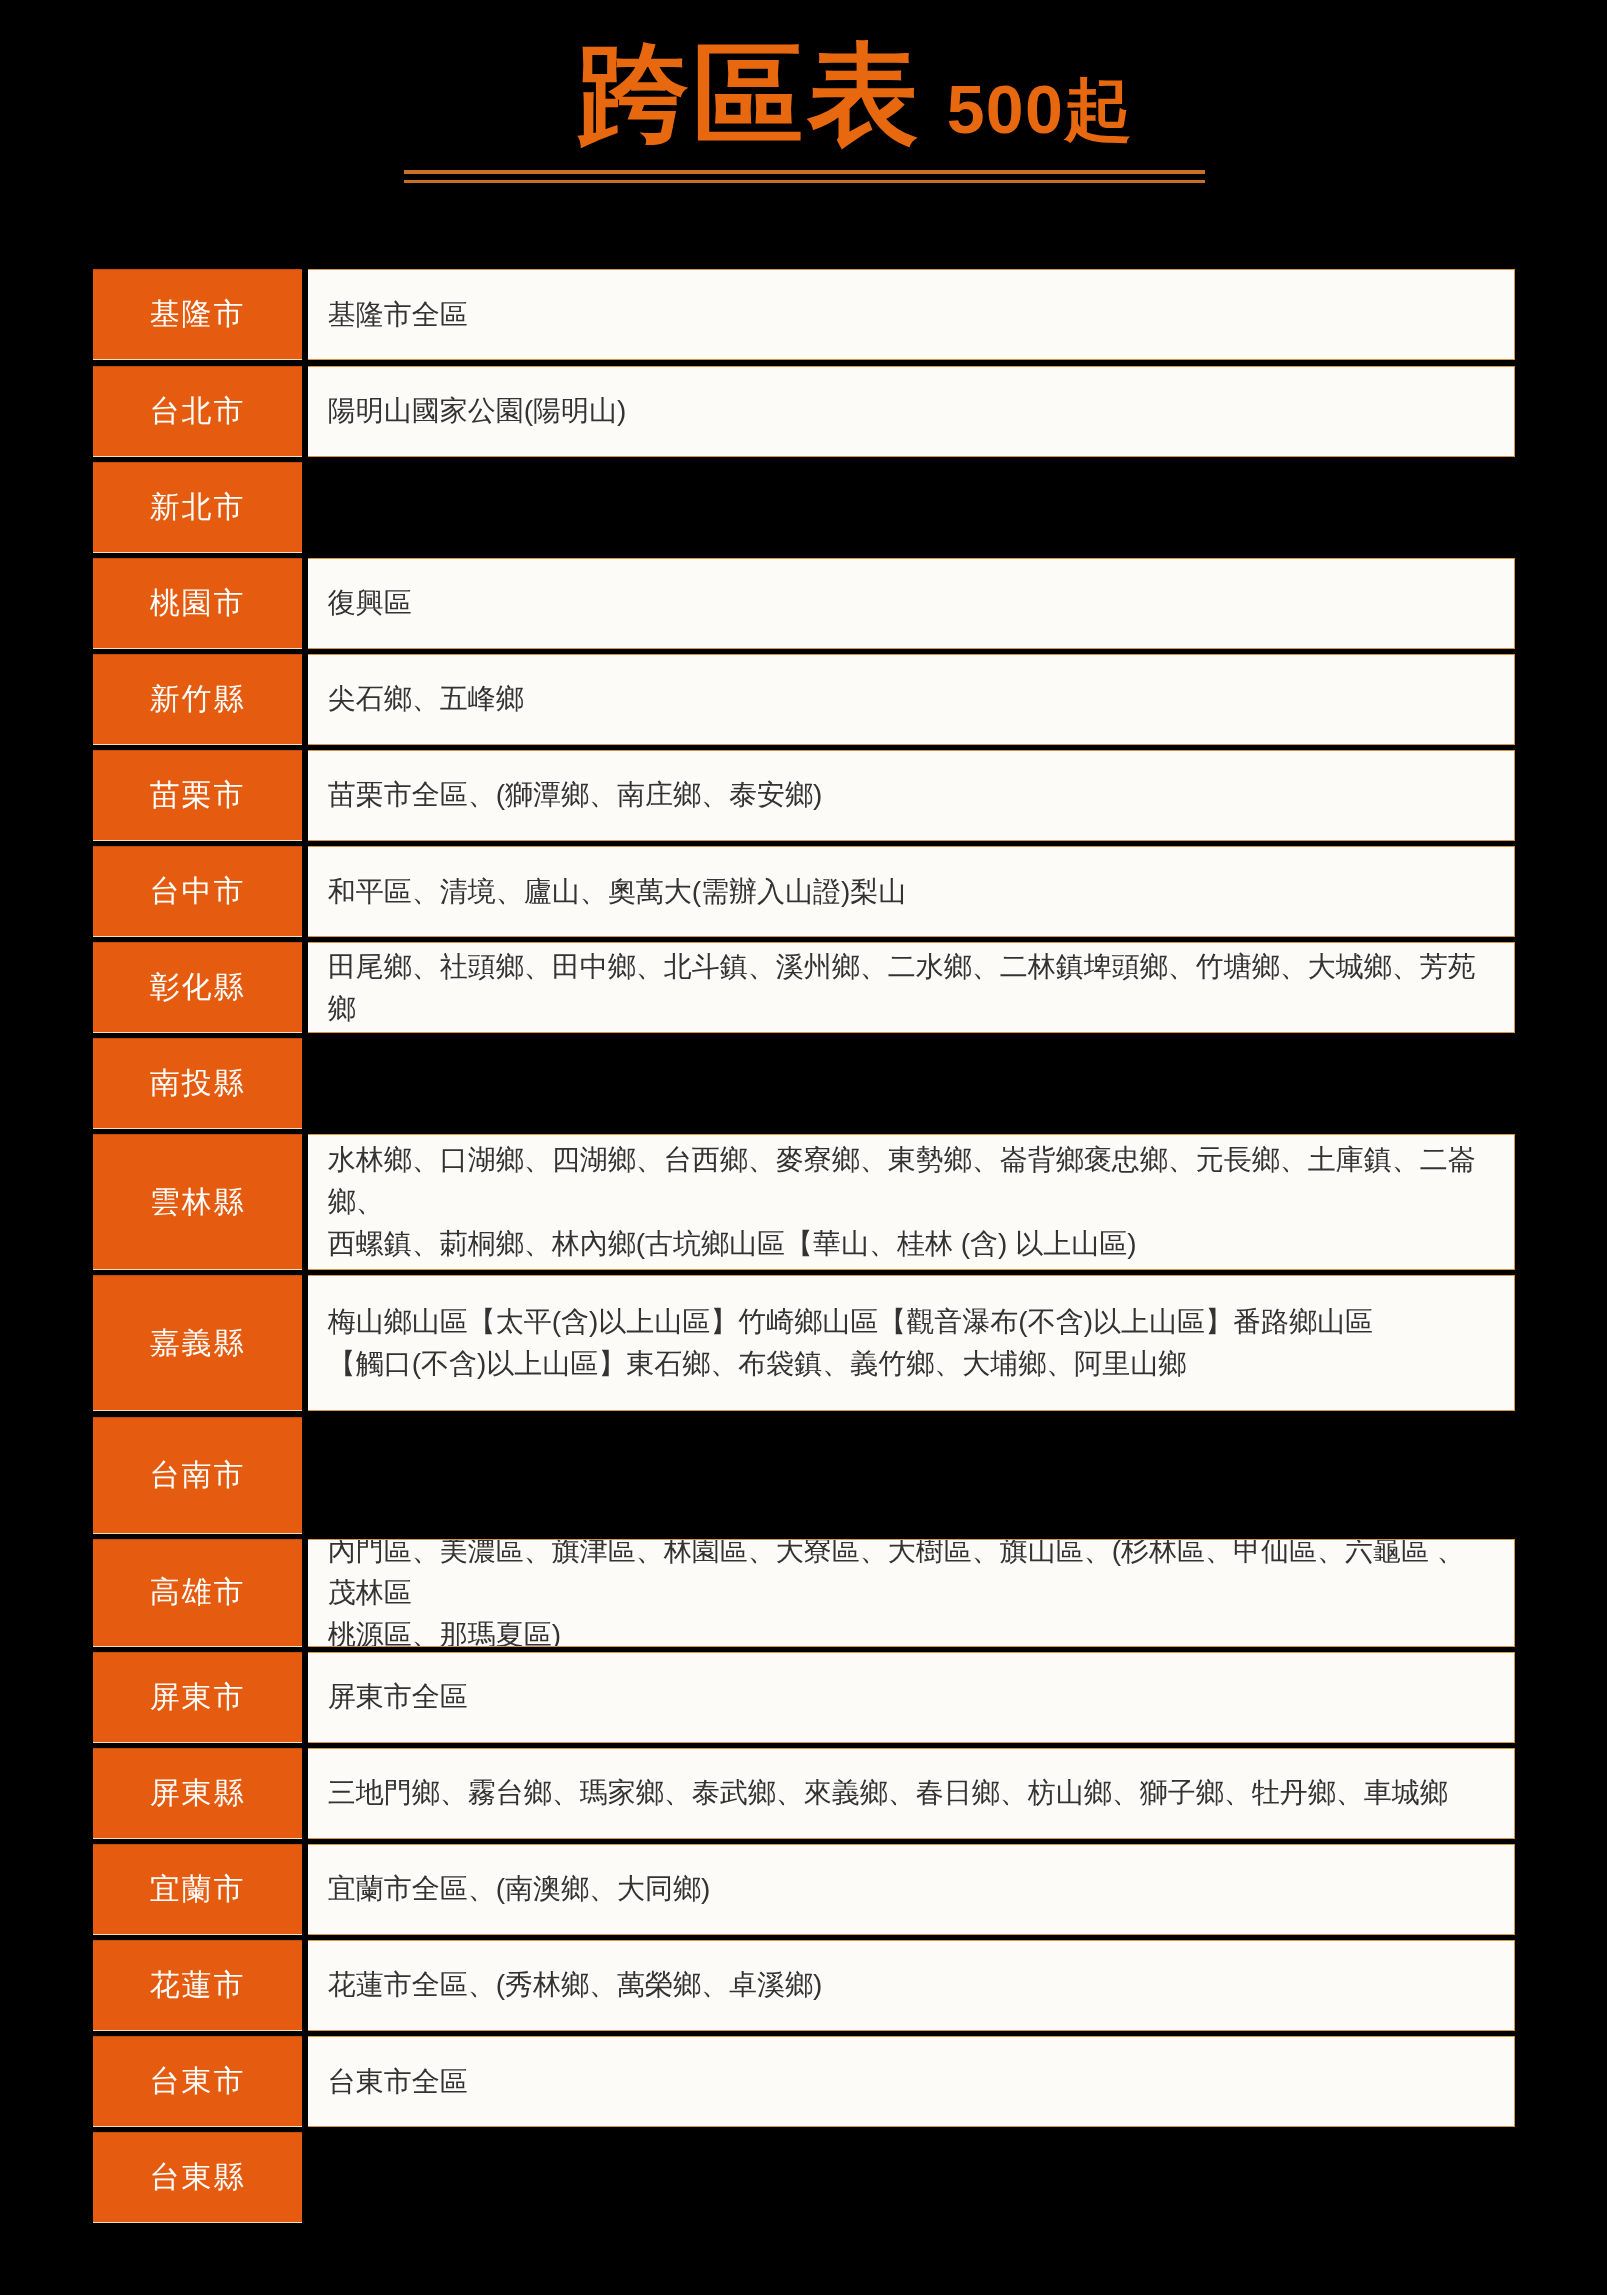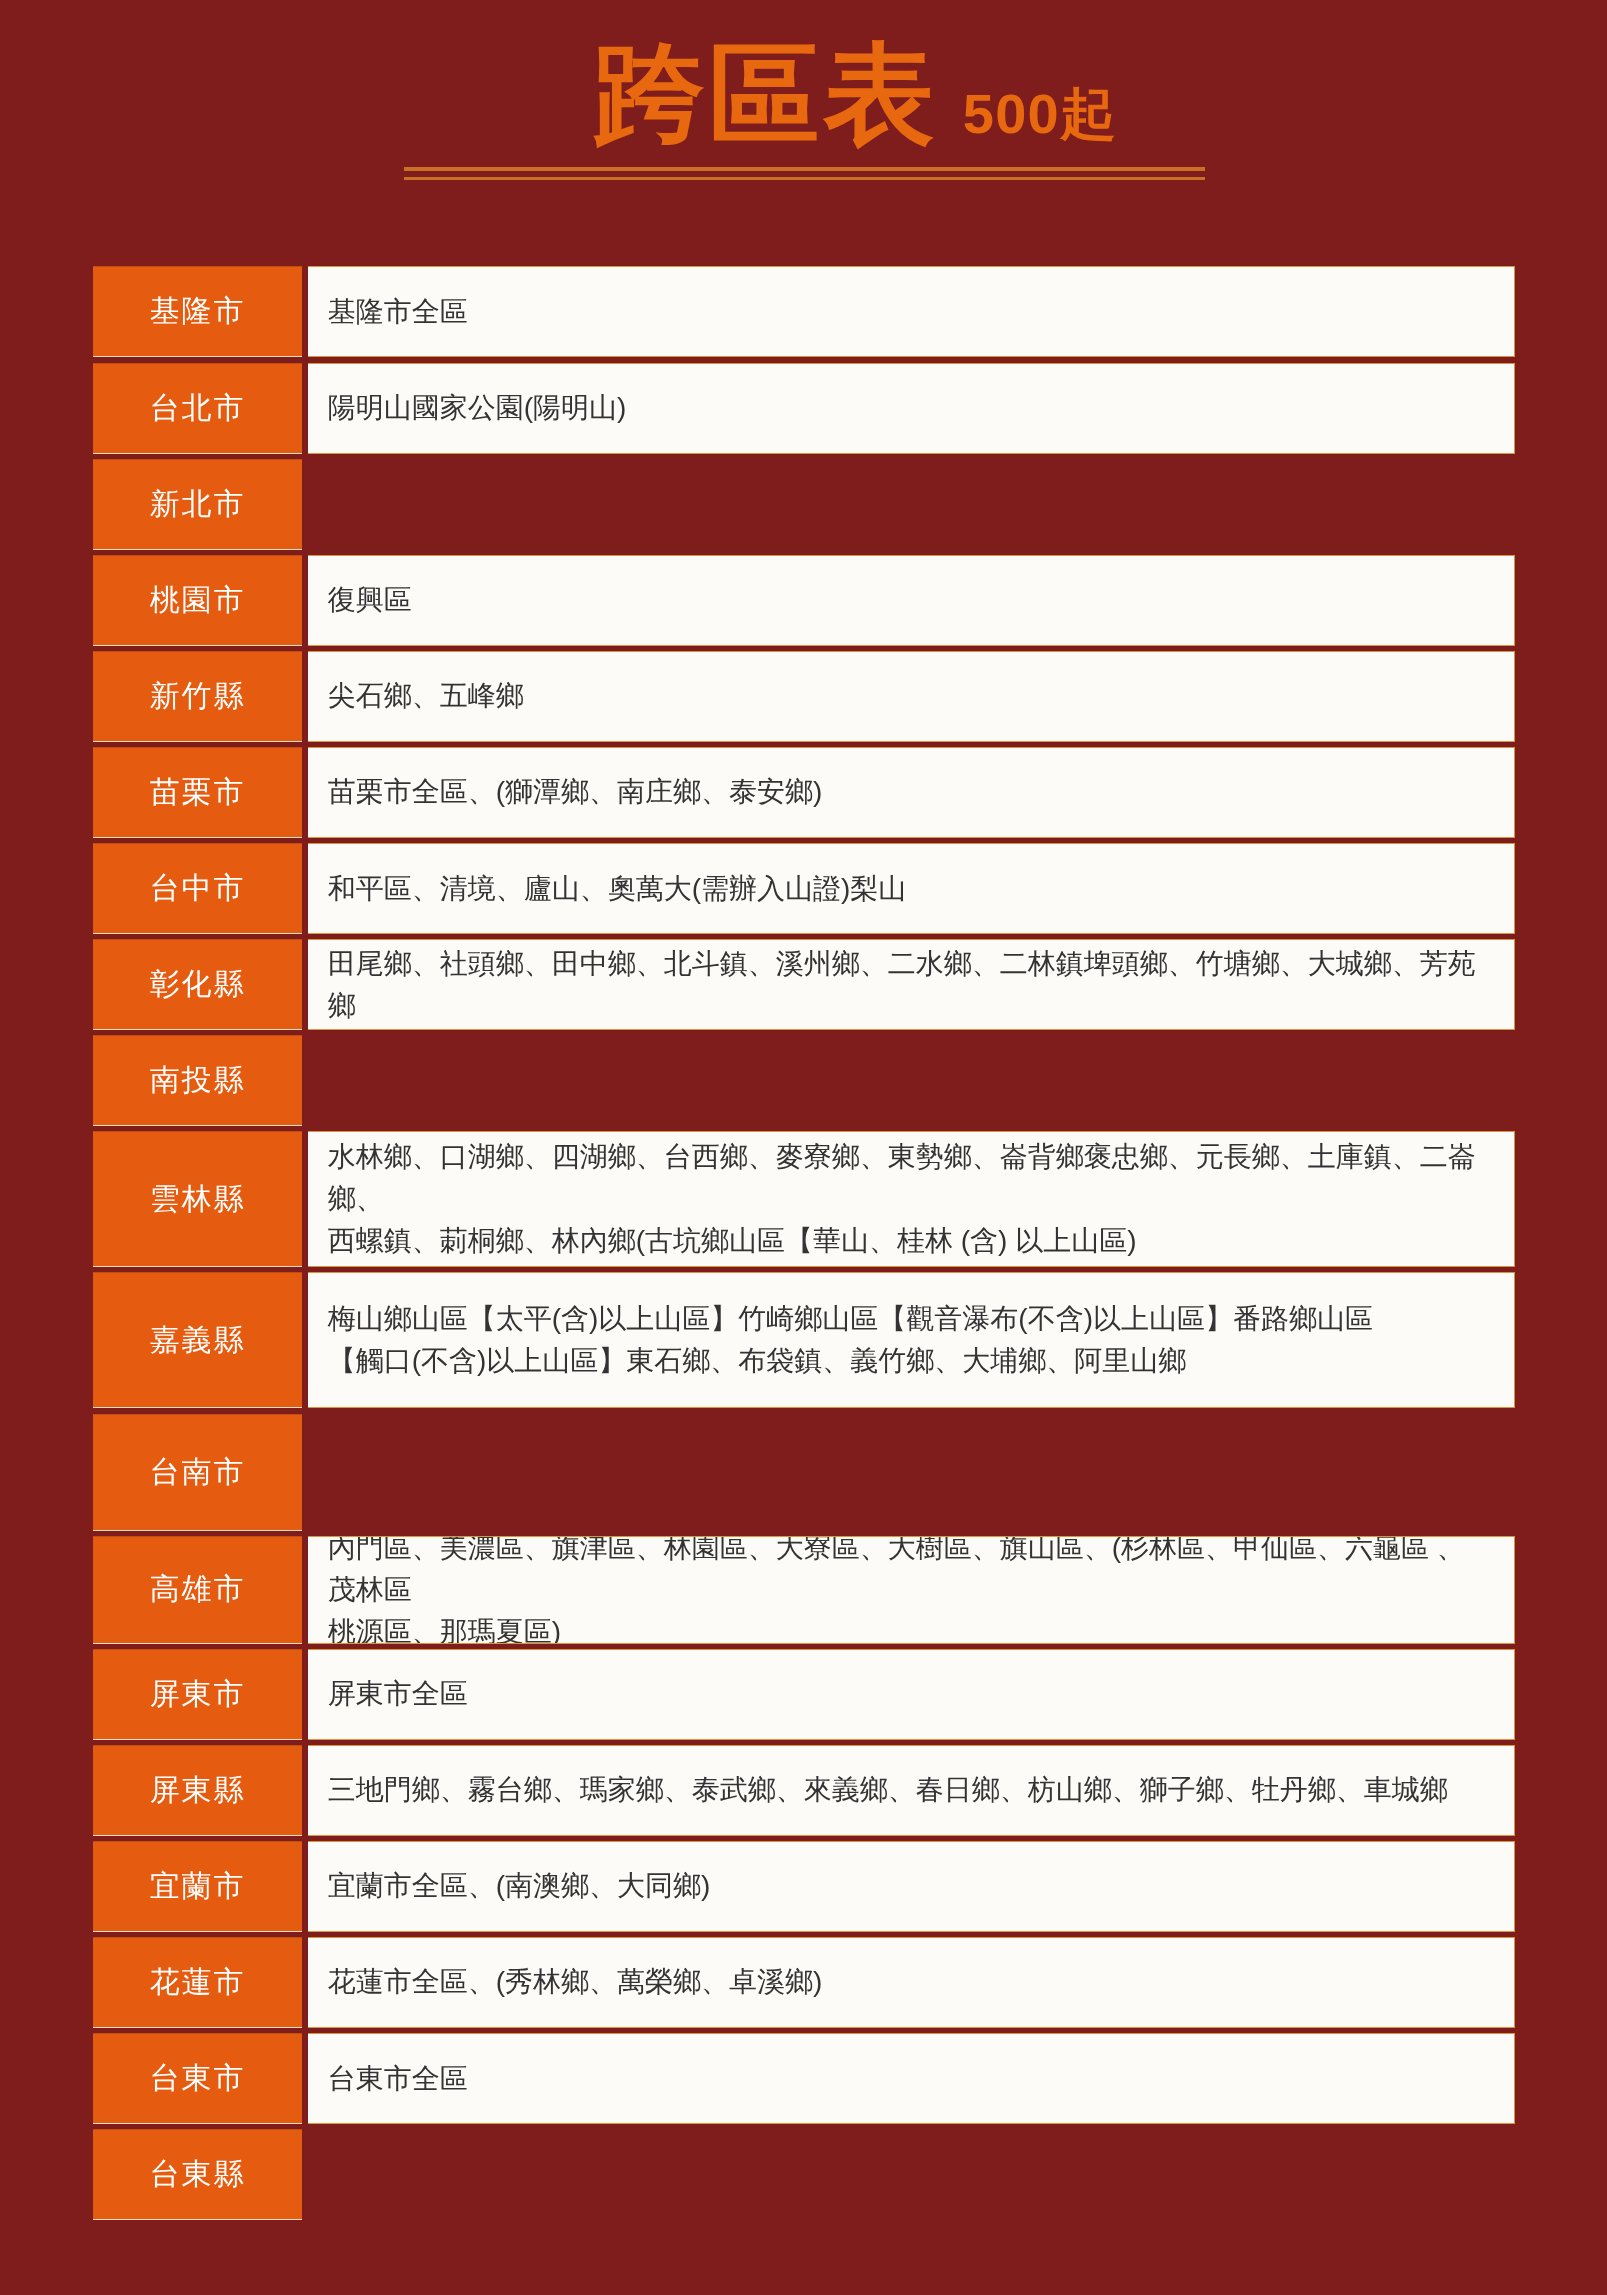--- a/index.html
+++ b/index.html
@@ -4,42 +4,42 @@
 <style>
   html,body{margin:0;padding:0;background:#ffffff;}
   body{
     width:1608px;
     font-family:"Liberation Sans","DejaVu Sans",sans-serif;
   }
   .page{
     position:relative;
     width:1608px;
     height:2295px;
-    background:#7f1d1d;
+    background:#000000;
     overflow:hidden;
   }
   
   .title-wrap{padding-top:37px;}
   .title-row{
     display:flex;
     justify-content:center;
     align-items:baseline;
     gap:24.4px;
     margin-left:103px;           
   }
   .title-main{
     margin:0;
     font-size:111px;
     line-height:116px;
     font-weight:bold;
     color:#E8680F;
     letter-spacing:3.9px;
   }
   .title-suffix{
-    font-size:56px;
+    font-size:68px;
     font-weight:bold;
     color:#E8680F;
     letter-spacing:1.3px;
     text-align:right;
   }
   .rule{
     width:801px;
     margin:14px auto 0 auto;
   }
   .rule-line{display:block;width:100%;height:3.9px;background:#C96F26;}

